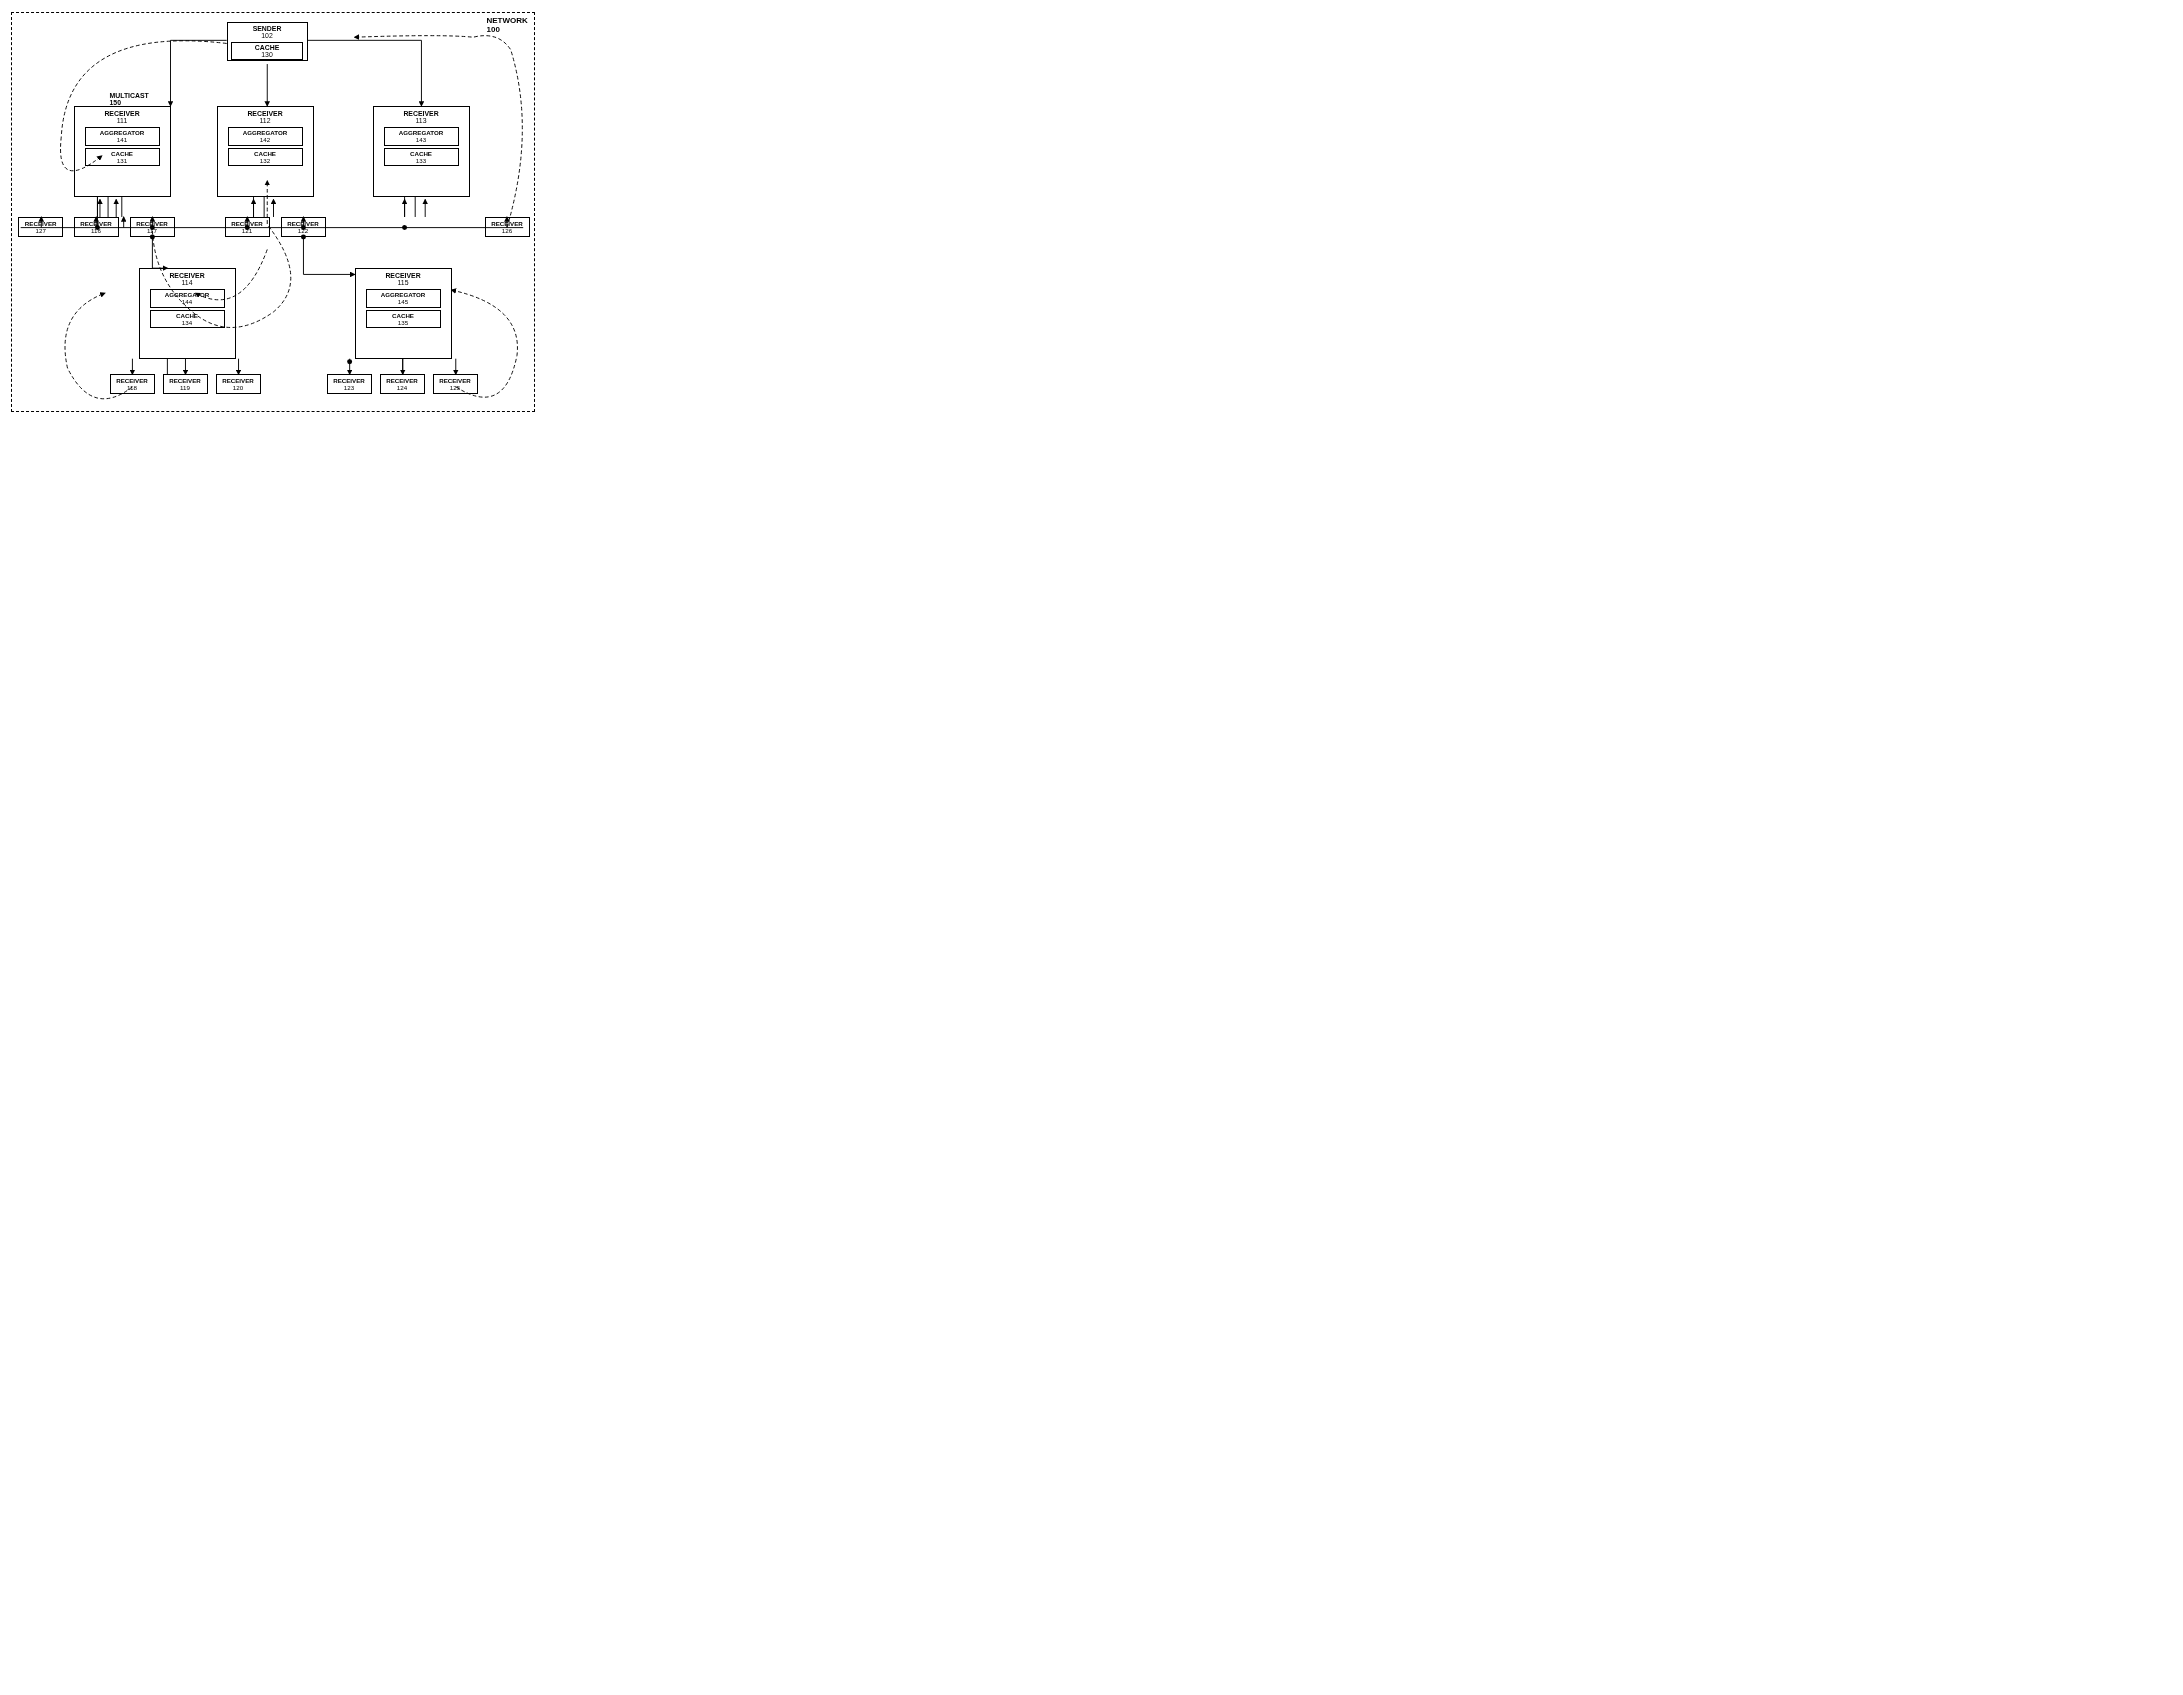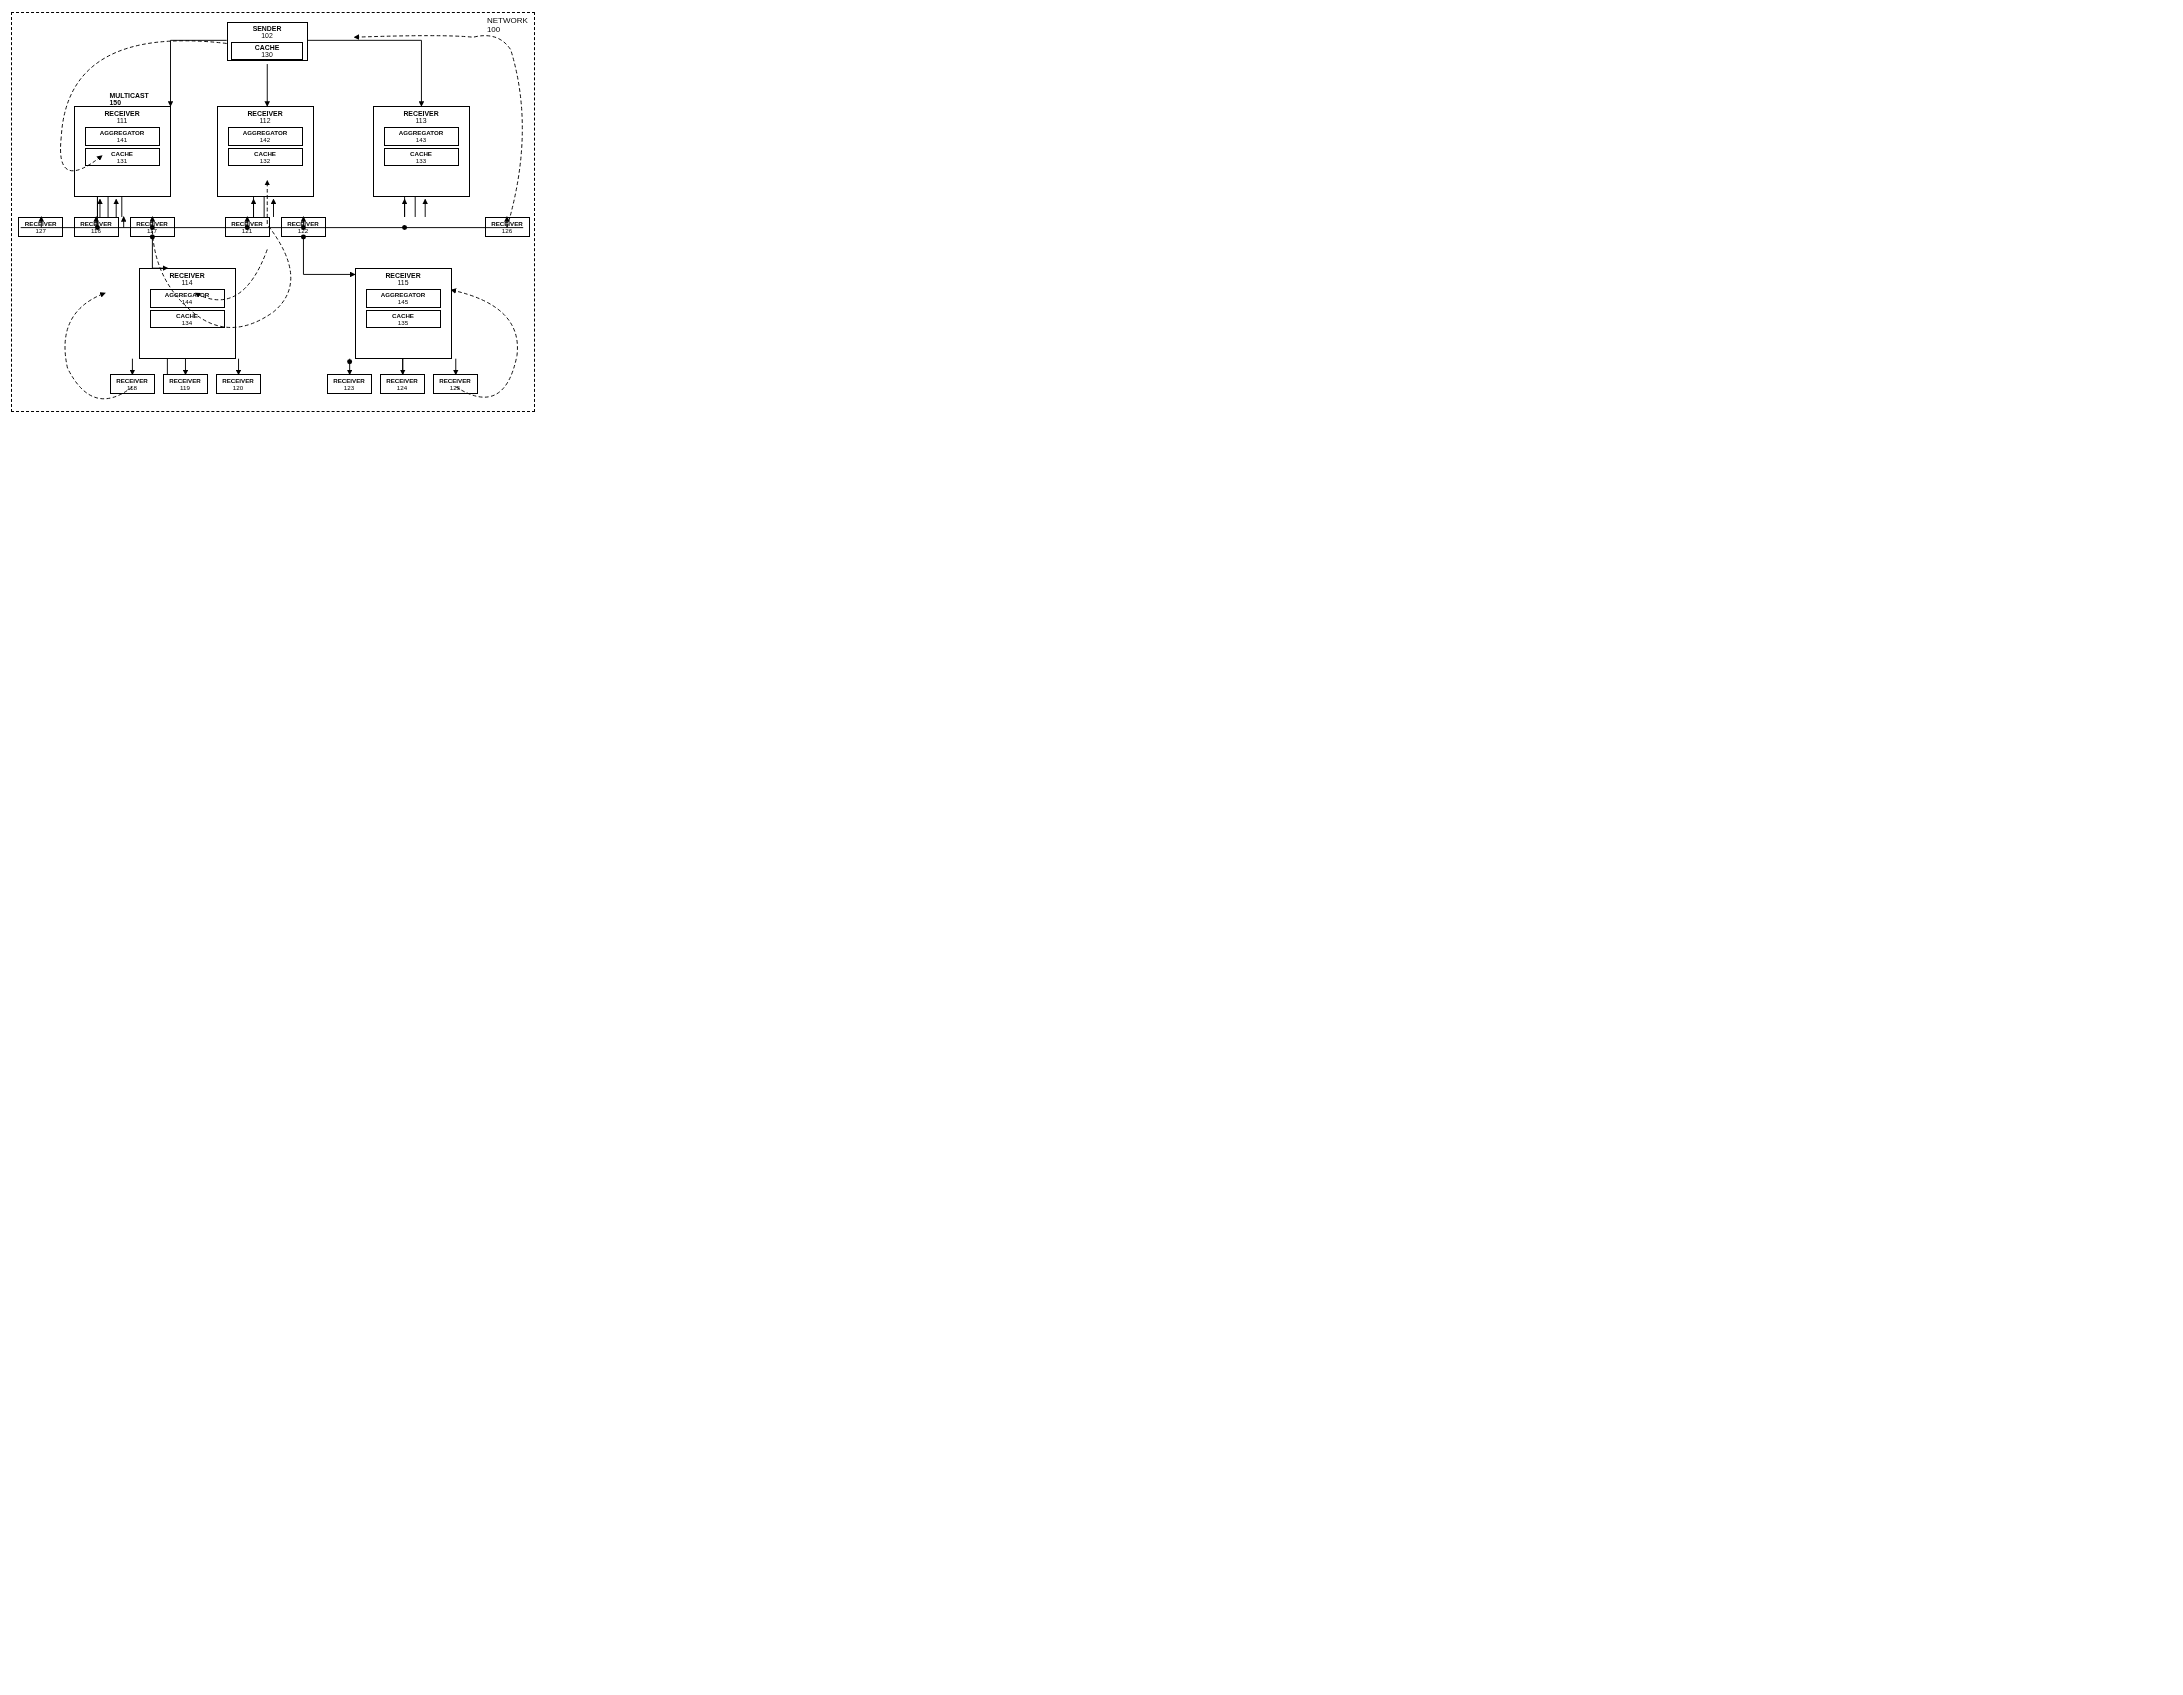--- a/index.html
+++ b/index.html
@@ -51,21 +51,21 @@
       height: 412px;
       pointer-events: none;
     }
   </style>
 </head>
 <body>
 
 <div class="page">
   <div class="network-border"></div>
 
-  <div style="position:absolute;top:10px;right:13.7px;font-size:8px;font-weight:normal;margin-left:32px;">
+  <div style="position:absolute;top:10px;right:13.7px;font-size:8px;font-weight:bold;margin-left:32px;">
     <span>NETWORK</span><br>
     <span>100</span>
   </div>
 
   <div class="box" style="left:222px;top:15.6px;width:81px;padding:2.5px 3.7px;">
     <span class="box-label">SENDER</span>
     <span class="box-num">102</span>
 
     <div class="box" style="position:relative;left:0;top:2.5px;width:100%;padding:1.2px 2.5px;">
       <span class="box-label">CACHE</span>

